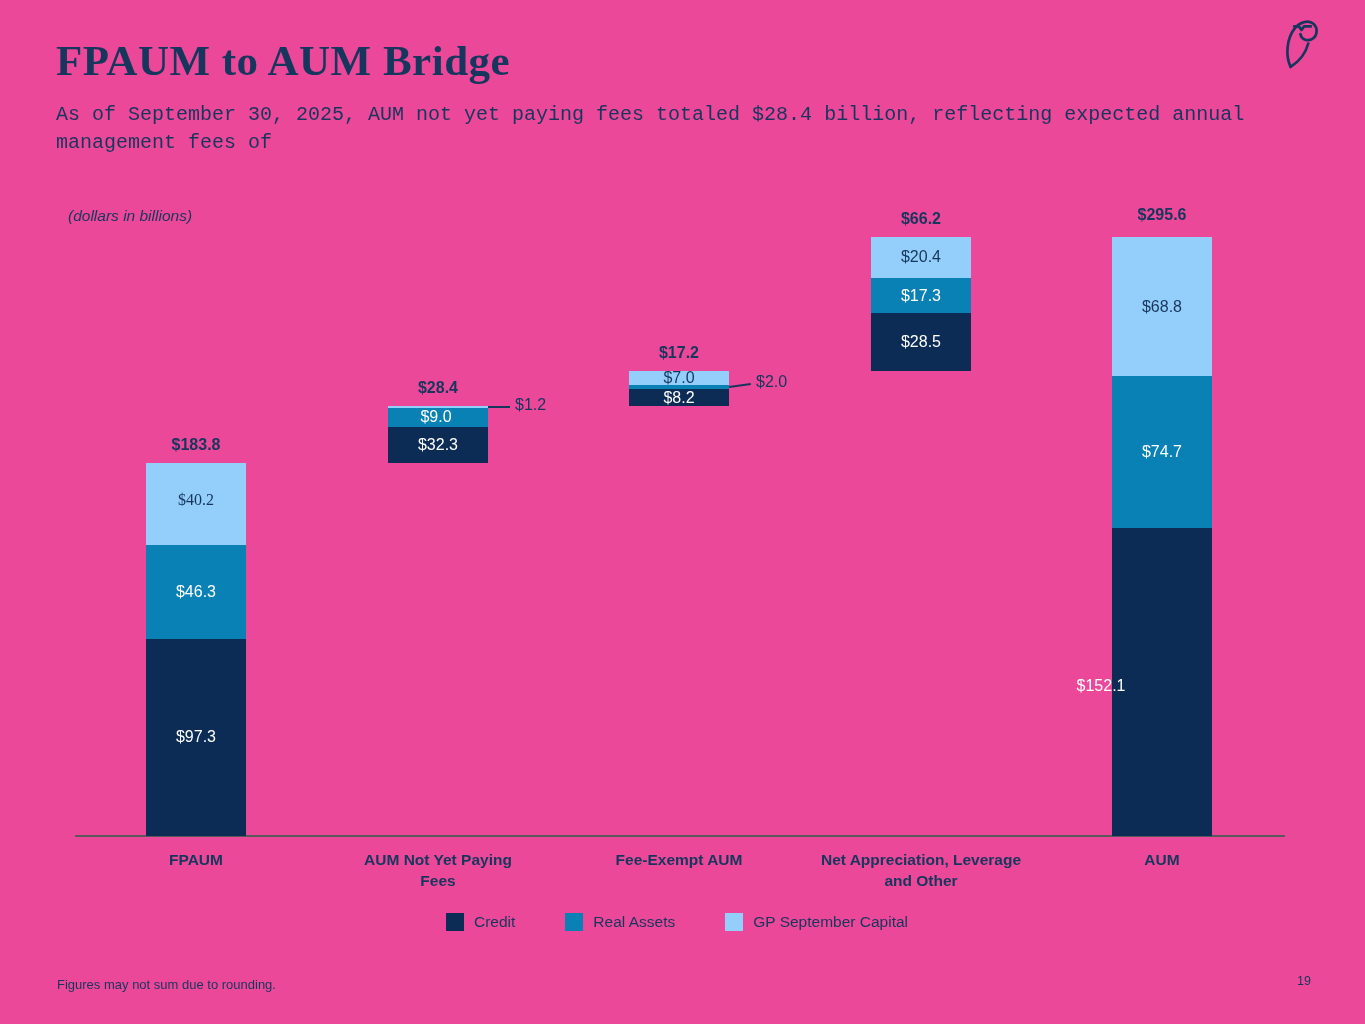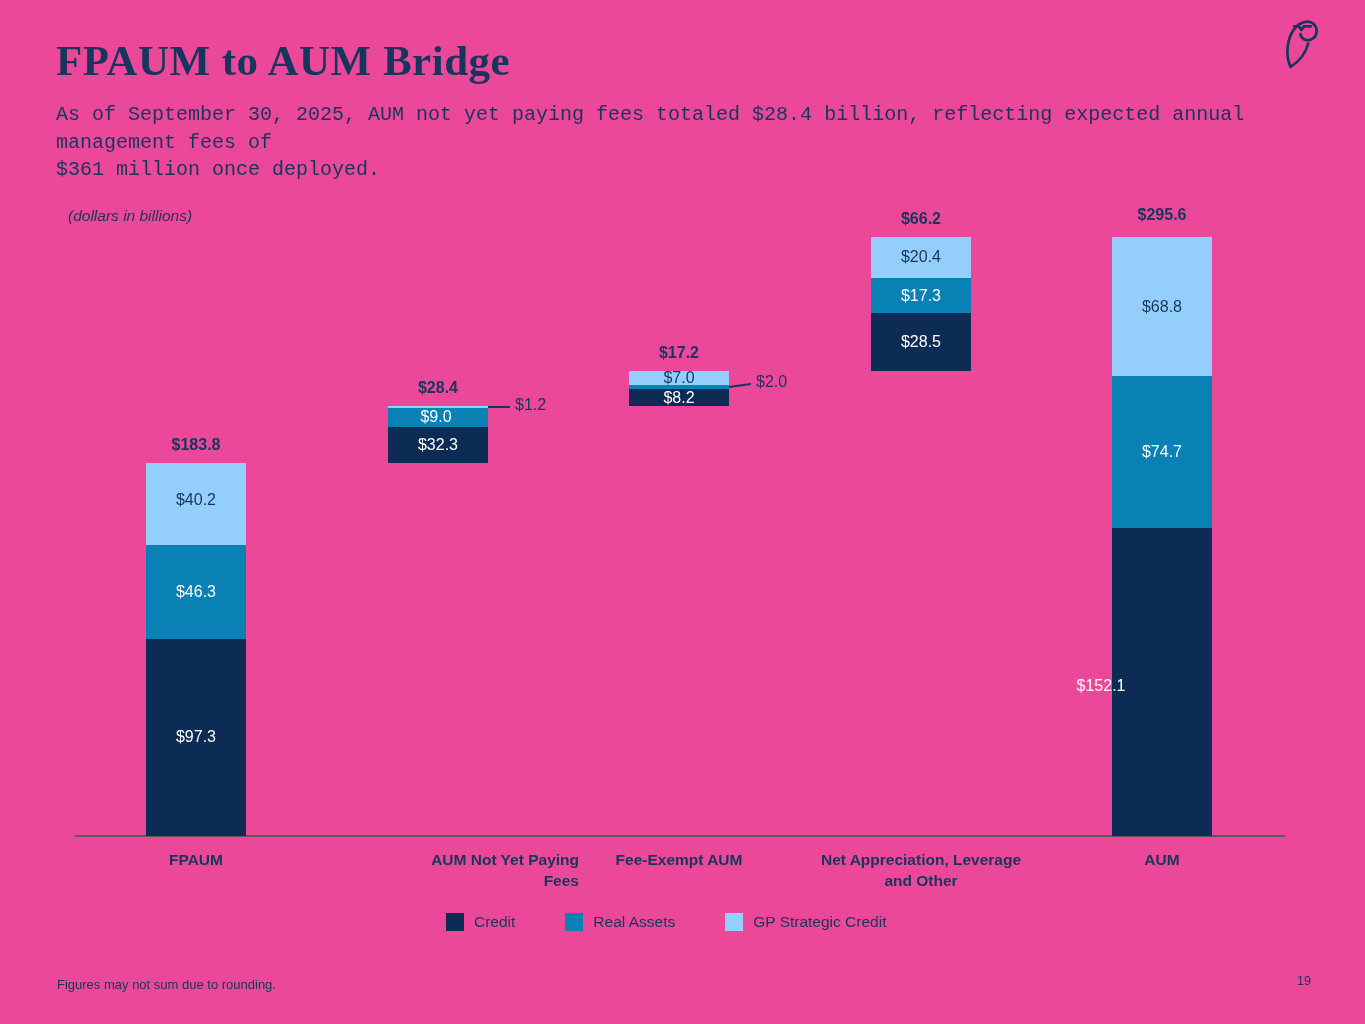--- a/index.html
+++ b/index.html
@@ -28,21 +28,20 @@
 </style>
 </head>
 <body>
 
 <div class="slide">
 
   <div class="title">FPAUM to AUM Bridge</div>
 
   <div class="subtitle">
     <div>As of September 30, 2025, AUM not yet paying fees totaled $28.4 billion, reflecting expected annual management fees of</div>
-    <div>$361 million once deployed.</div>
   </div>
 
   <div class="logo">
     <svg width="42" height="54" viewBox="0 0 40 52">
       <g fill="none" stroke="#17365D" stroke-width="2.6" stroke-linecap="round" stroke-linejoin="round">
         <path d="M9 49 C4 38 5 22 13 12 C17 6.5 26 3 31 7.5 C35.5 11.5 35 19 30 22 C25.5 24.7 19.5 23 18.5 17.5"></path>
         <path d="M9 49 C17 44 23.5 36 26 26.5"></path>
         <path d="M12.5 10 L17 10 L19.5 13.5 L22 10 L28.5 10"></path>
       </g>
     </svg>
@@ -51,34 +50,34 @@
   <div class="units-note">(dollars in billions)</div>
 
   <div class="axis-line"></div>
 
   <div id="chart-canvas">
       <div class="seg" style="left: 146px; top: 638.773px; width: 100px; height: 197.227px; background: rgb(12, 43, 85);"></div>
       <div class="seg-label light" style="left: 146px; top: 638.773px; width: 100px; height: 197.227px;">$97.3</div>
       <div class="seg" style="left: 146px; top: 544.923px; width: 100px; height: 93.8501px; background: rgb(9, 129, 181);"></div>
       <div class="seg-label light" style="left: 146px; top: 544.923px; width: 100px; height: 93.8501px;">$46.3</div>
       <div class="seg" style="left: 146px; top: 463.437px; width: 100px; height: 81.4854px; background: rgb(147, 207, 250);"></div>
-      <div class="seg-label dark" style="left: 146px; top: 463.437px; width: 100px; height: 74px;">$40.2</div>
+      <div class="seg-label dark" style="left: 146px; top: 463.437px; width: 100px; height: 74px; font-family: Liberation Serif, serif;">$40.2</div>
       <div class="total-label" style="left: 126px; top: 436.437px; width: 140px;">$183.8</div>
       <div class="cat-label" style="left: 66px; top: 849px; width: 260px;">
         <div>FPAUM</div>
       </div>
       <div class="seg" style="left: 388px; top: 426.546px; width: 100px; height: 36.8914px; background: rgb(12, 43, 85);"></div>
       <div class="seg-label light" style="left: 388px; top: 426.546px; width: 100px; height: 36.8914px;">$32.3</div>
       <div class="seg" style="left: 388px; top: 408.303px; width: 100px; height: 18.243px; background: rgb(9, 129, 181);"></div>
       <div class="seg-label light" style="left: 388px; top: 408.303px; width: 96px; height: 18.243px;">$9.0</div>
       <div class="seg" style="left: 388px; top: 405.871px; width: 100px; height: 2.4324px; background: rgb(147, 207, 250);"></div>
       <div class="callout-line" style="left: 488px; top: 406.087px; width: 22px; transform: rotate(0rad);"></div>
       <div class="callout-text" style="left: 515px; top: 396.087px;">$1.2</div>
       <div class="total-label" style="left: 368px; top: 378.871px; width: 140px;">$28.4</div>
-      <div class="cat-label" style="left: 319px; top: 849px; width: 260px; text-align: right;">
+      <div class="cat-label" style="left: 308px; top: 849px; width: 260px;">
         <div>AUM Not Yet Paying</div>
         <div>Fees</div>
       </div>
       <div class="seg" style="left: 629px; top: 389.249px; width: 100px; height: 16.6214px; background: rgb(12, 43, 85);"></div>
       <div class="seg-label light" style="left: 629px; top: 389.249px; width: 100px; height: 16.6214px;">$8.2</div>
       <div class="seg" style="left: 629px; top: 385.195px; width: 100px; height: 4.054px; background: rgb(9, 129, 181);"></div>
       <div class="callout-line" style="left: 729px; top: 386.222px; width: 22.2036px; transform: rotate(-0.135528rad);"></div>
       <div class="callout-text" style="left: 756px; top: 373.222px;">$2.0</div>
       <div class="seg" style="left: 629px; top: 371.006px; width: 100px; height: 14.189px; background: rgb(147, 207, 250);"></div>
       <div class="seg-label dark" style="left: 629px; top: 371.006px; width: 100px; height: 14.189px;">$7.0</div>
@@ -113,20 +112,20 @@
     <div class="legend-item">
       <div class="swatch" style="background: rgb(12, 43, 85);"></div>
       <span>Credit</span>
     </div>
     <div class="legend-item">
       <div class="swatch" style="background: rgb(9, 129, 181);"></div>
       <span>Real Assets</span>
     </div>
     <div class="legend-item">
       <div class="swatch" style="background: rgb(147, 207, 250);"></div>
-      <span>GP Strategic Credit</span>
+      <span>GP September Capital</span>
     </div>
   </div>
 
   <div class="footnote">Figures may not sum due to rounding.</div>
   <div class="page-num">19</div>
 
 </div>
 
 </body></html>

